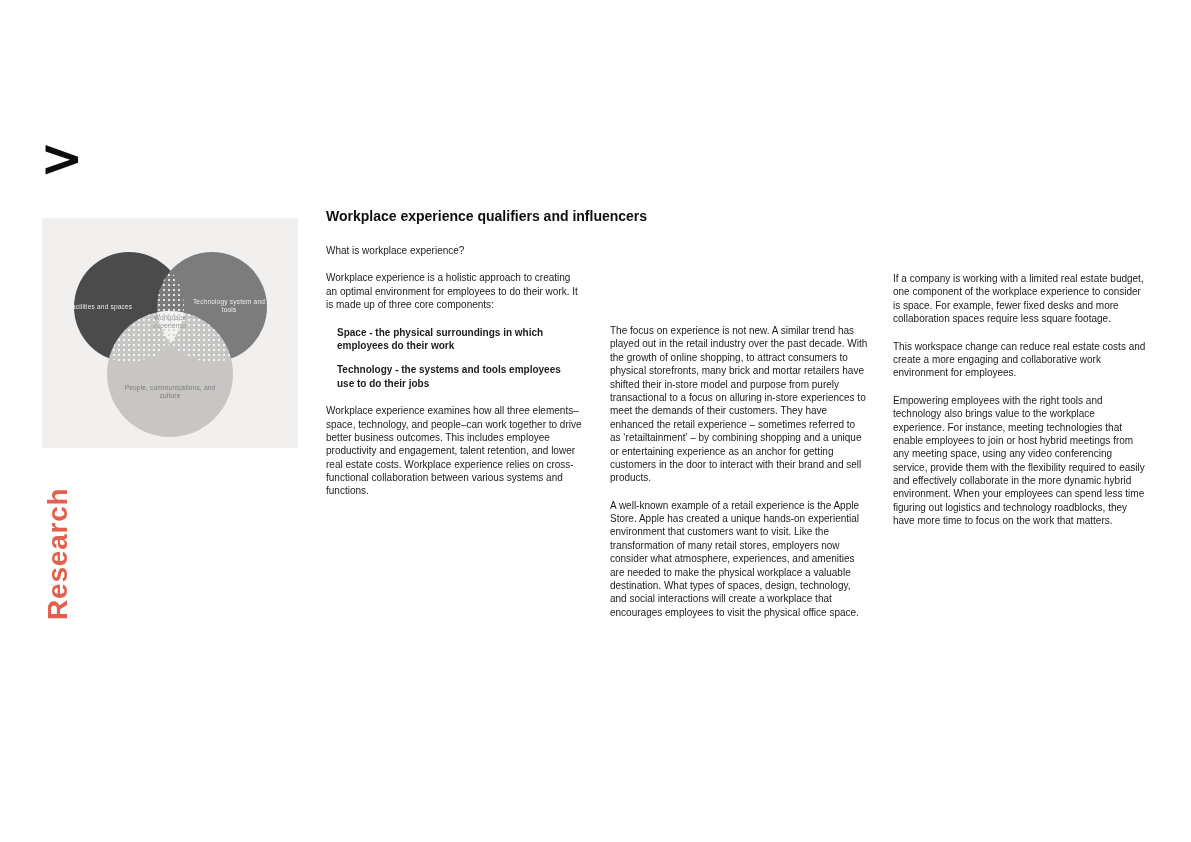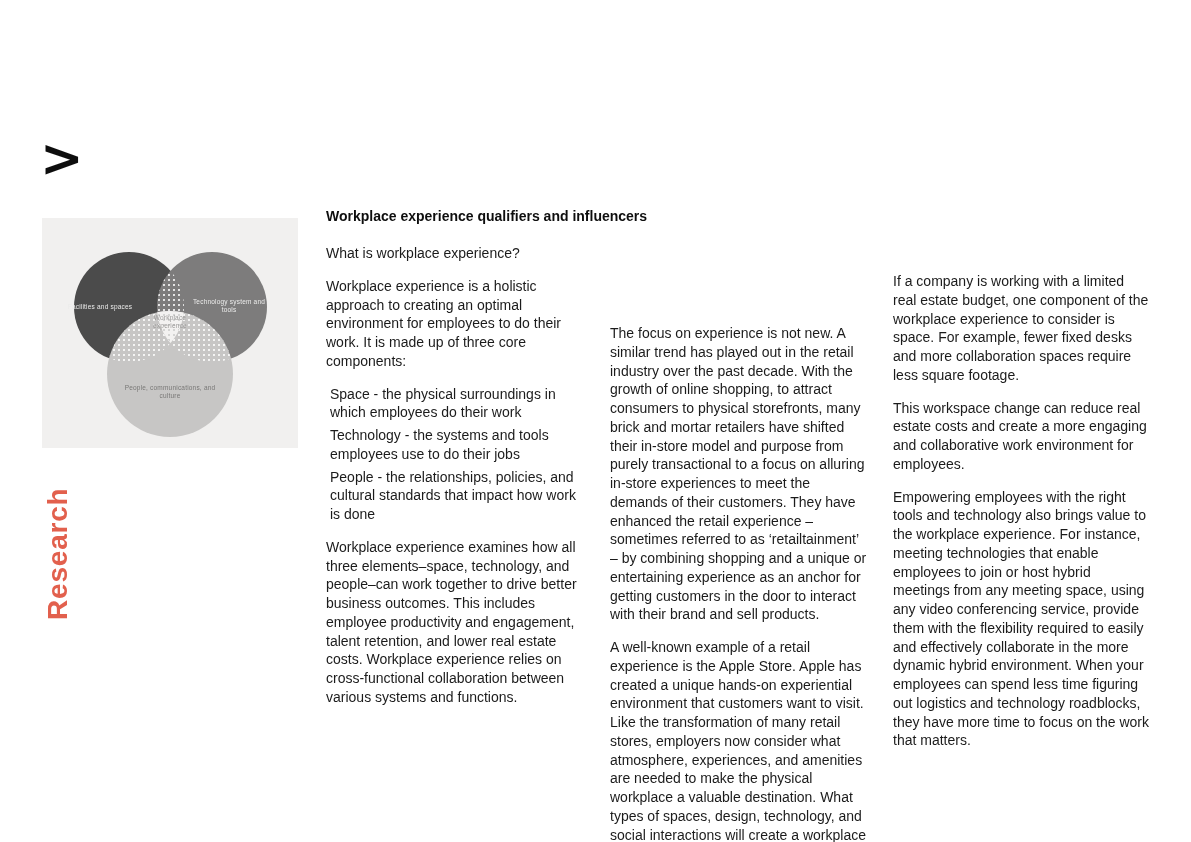--- a/index.html
+++ b/index.html
@@ -74,27 +74,27 @@
     position: absolute;
     left: 326px;
     top: 208px;
     font-size: 14px;
     font-weight: 700;
     color: #0e0e0e;
   }
 
   .col {
     position: absolute;
-    font-size: 14px;
+    font-size: 10px;
     line-height: 1.34;
     color: #1b1b1b;
     text-align: left;
   }
   .col p { margin: 0 0 14px 0; }
-  .col .line { margin: 4px; }
+  .col .line { margin: 11px; font-weight: bold; }
   .col .group { margin: 0 0 14px 0; }
 
   .col-1 { left: 326px; top: 244px; width: 258px; }
   .col-2 { left: 610px; top: 324px; width: 258px; }
   .col-3 { left: 893px; top: 272px; width: 256px; }
 </style>
 </head>
 <body>
 
 <div class="page">
@@ -152,21 +152,20 @@
 
 
   <h2 class="section-subtitle">Workplace experience qualifiers and influencers</h2>
 
   <div class="col col-1">
     <p>What is workplace experience?</p>
     <p>Workplace experience is a holistic approach to creating an optimal environment for employees to do their work. It is made up of three core components:</p>
     <div class="group">
       <p class="line">Space - the physical surroundings in which employees do their work</p>
       <p class="line">Technology - the systems and tools employees use to do their jobs</p>
-      <p class="line">People - the relationships, policies, and cultural standards that impact how work is done</p>
     </div>
     <p>Workplace experience examines how all three elements–space, technology, and people–can work together to drive better business outcomes. This includes employee productivity and engagement, talent retention, and lower real estate costs. Workplace experience relies on cross-functional collaboration between various systems and functions.</p>
   </div>
 
   <div class="col col-2">
     <p>The focus on experience is not new. A similar trend has played out in the retail industry over the past decade. With the growth of online shopping, to attract consumers to physical storefronts, many brick and mortar retailers have shifted their in-store model and purpose from purely transactional to a focus on alluring in-store experiences to meet the demands of their customers. They have enhanced the retail experience – sometimes referred to as ‘retailtainment’ – by combining shopping and a unique or entertaining experience as an anchor for getting customers in the door to interact with their brand and sell products.</p>
     <p>A well-known example of a retail experience is the Apple Store. Apple has created a unique hands-on experiential environment that customers want to visit. Like the transformation of many retail stores, employers now consider what atmosphere, experiences, and amenities are needed to make the physical workplace a valuable destination. What types of spaces, design, technology, and social interactions will create a workplace that encourages employees to visit the physical office space.</p>
   </div>
 
   <div class="col col-3">

